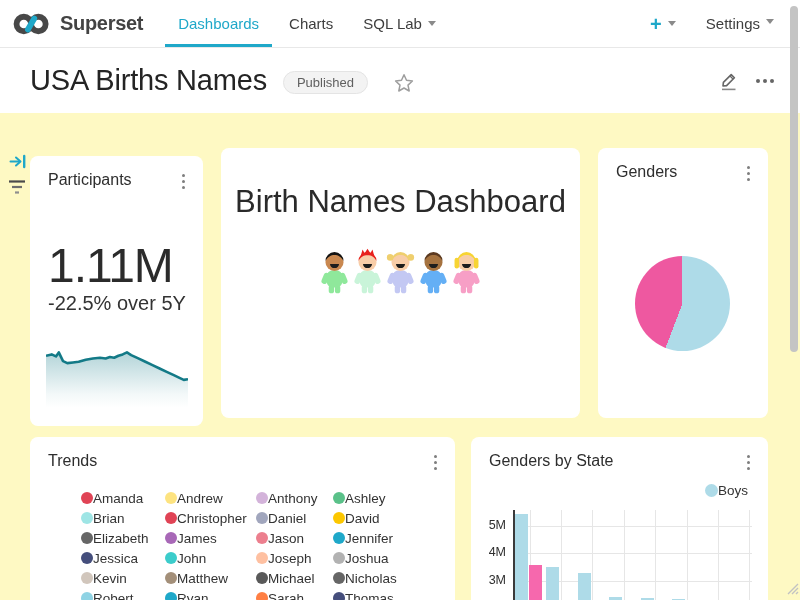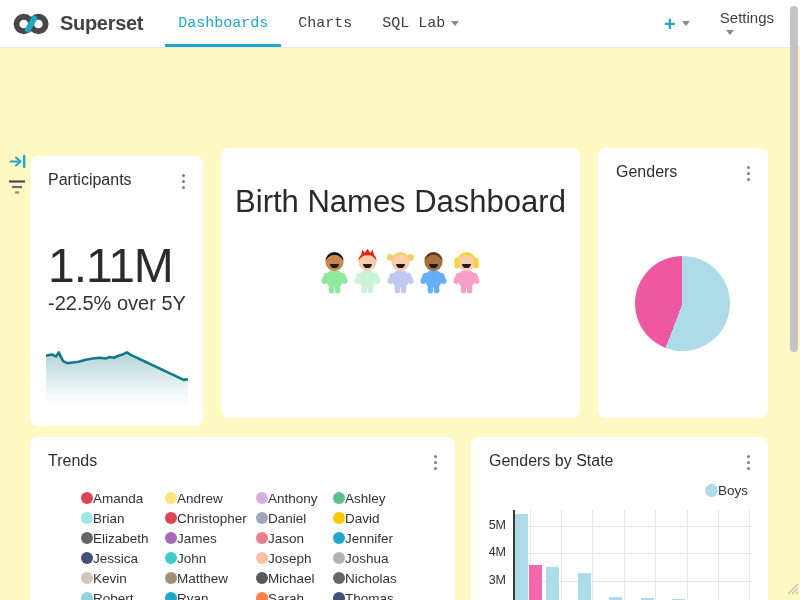--- a/index.html
+++ b/index.html
@@ -6,27 +6,27 @@
   html,body { width:800px; height:600px; font-family:"Liberation Sans", sans-serif; }
   .screen { position:relative; width:800px; height:600px; overflow:hidden; background:#fef9c3; }
 
   
   .navbar { position:absolute; left:0; top:0; width:800px; height:48px; background:#fff;
             border-bottom:1px solid #E8E8E8; display:flex; align-items:stretch; z-index:5; }
   .brand { display:flex; align-items:center; padding-left:12px; }
   .brand-name { font-size:20px; font-weight:bold; color:#434343; letter-spacing:-0.3px; margin-left:8px; }
   .nav-items { display:flex; align-items:stretch; margin-left:20px; }
   .nav-item { position:relative; display:flex; align-items:center; padding:0 15px; font-size:15px;
-              color:#3E3E3E; cursor:pointer;font-family:Liberation Mono, monospace; }
+              color:#3E3E3E; cursor:pointer; }
   .nav-item.active { color:#1FA8C9; }
   .nav-item.active::after { content:""; position:absolute; left:2px; right:2px; bottom:0; height:3px; background:#1FA8C9; }
   .nav-right { margin-left:auto; display:flex; align-items:center; gap:30px; padding-right:26px; }
   .plus-btn { display:flex; align-items:center; cursor:pointer; }
   .plus-glyph { color:#1FA8C9; font-size:20px; font-weight:bold; line-height:1; }
-  .settings-btn { display:flex; align-items:flex-start; font-size:15px; color:#3E3E3E; cursor:pointer;flex-direction:column; }
+  .settings-btn { display:flex; align-items:flex-start; font-size:15px; color:#3E3E3E; cursor:pointer; }
   .caret { width:0; height:0; border:4px solid transparent; border-top:5px solid #8A8A8A;
            display:inline-block; margin-left:6px; margin-top:4px; }
 
   
   .dash-header { position:absolute; left:0; top:48px; width:800px; height:65px; background:#fff;
                  display:flex; align-items:center; padding:0 26px 0 30px; z-index:4; }
   .dash-title { font-size:29px; color:#242424; font-weight:400; letter-spacing:-0.2px; }
   .badge { margin-left:16px; margin-top:4px; background:#F3F3F3; border:1px solid #E4E4E4; color:#5F5F5F;
            font-size:13px; padding:3px 13px; border-radius:12px; cursor:pointer; }
   .star { margin-left:26px; margin-top:4px; cursor:pointer; display:flex; }
@@ -112,20 +112,43 @@
         <span class="plus-glyph">+</span>
         <span class="caret"></span>
       </span>
       <span class="settings-btn">
         <span>Settings</span>
         <span class="caret"></span>
       </span>
     </div>
   </div>
 
+  <div class="dash-header">
+    <span class="dash-title">USA Births Names</span>
+    <span class="badge">Published</span>
+    <span class="star">
+      <svg width="20" height="20" viewBox="0 0 20 20">
+        <path d="M10 1.8 L12.5 7.3 18.4 8 14 12.1 15.2 18 10 15 4.8 18 6 12.1 1.6 8 7.5 7.3 Z" fill="none" stroke="#9E9E9E" stroke-width="1.5" stroke-linejoin="round"></path>
+      </svg>
+    </span>
+    <div class="header-actions">
+      <span class="icon-btn">
+        <svg width="22" height="22" viewBox="0 0 22 22">
+          <path d="M13.2 4.6 L16.4 7.8 L8.6 15.6 L5 16 L5.4 12.4 Z" fill="none" stroke="#666" stroke-width="1.6" stroke-linejoin="round"></path>
+          <path d="M12 6 L15 9" stroke="#666" stroke-width="1.2"></path>
+          <path d="M4 19.4 L17.5 19.4" stroke="#888" stroke-width="1.6"></path>
+        </svg>
+      </span>
+      <span class="icon-btn h-ellipsis">
+          <i></i>
+          <i></i>
+          <i></i>
+        </span>
+    </div>
+  </div>
 
   <span class="rail-icon rail-expand">
     <svg width="18" height="19" viewBox="0 0 18 19">
       <path d="M1.5 9.5 H10" stroke="#1FA8C9" stroke-width="2" stroke-linecap="round"></path>
       <path d="M7 5.5 L11.5 9.5 L7 13.5" fill="none" stroke="#1FA8C9" stroke-width="2" stroke-linecap="round" stroke-linejoin="round"></path>
       <path d="M15.2 4 V15" stroke="#1FA8C9" stroke-width="2.4" stroke-linecap="round"></path>
     </svg>
   </span>
   <span class="rail-icon rail-filter">
     <svg width="18" height="17" viewBox="0 0 18 17">

